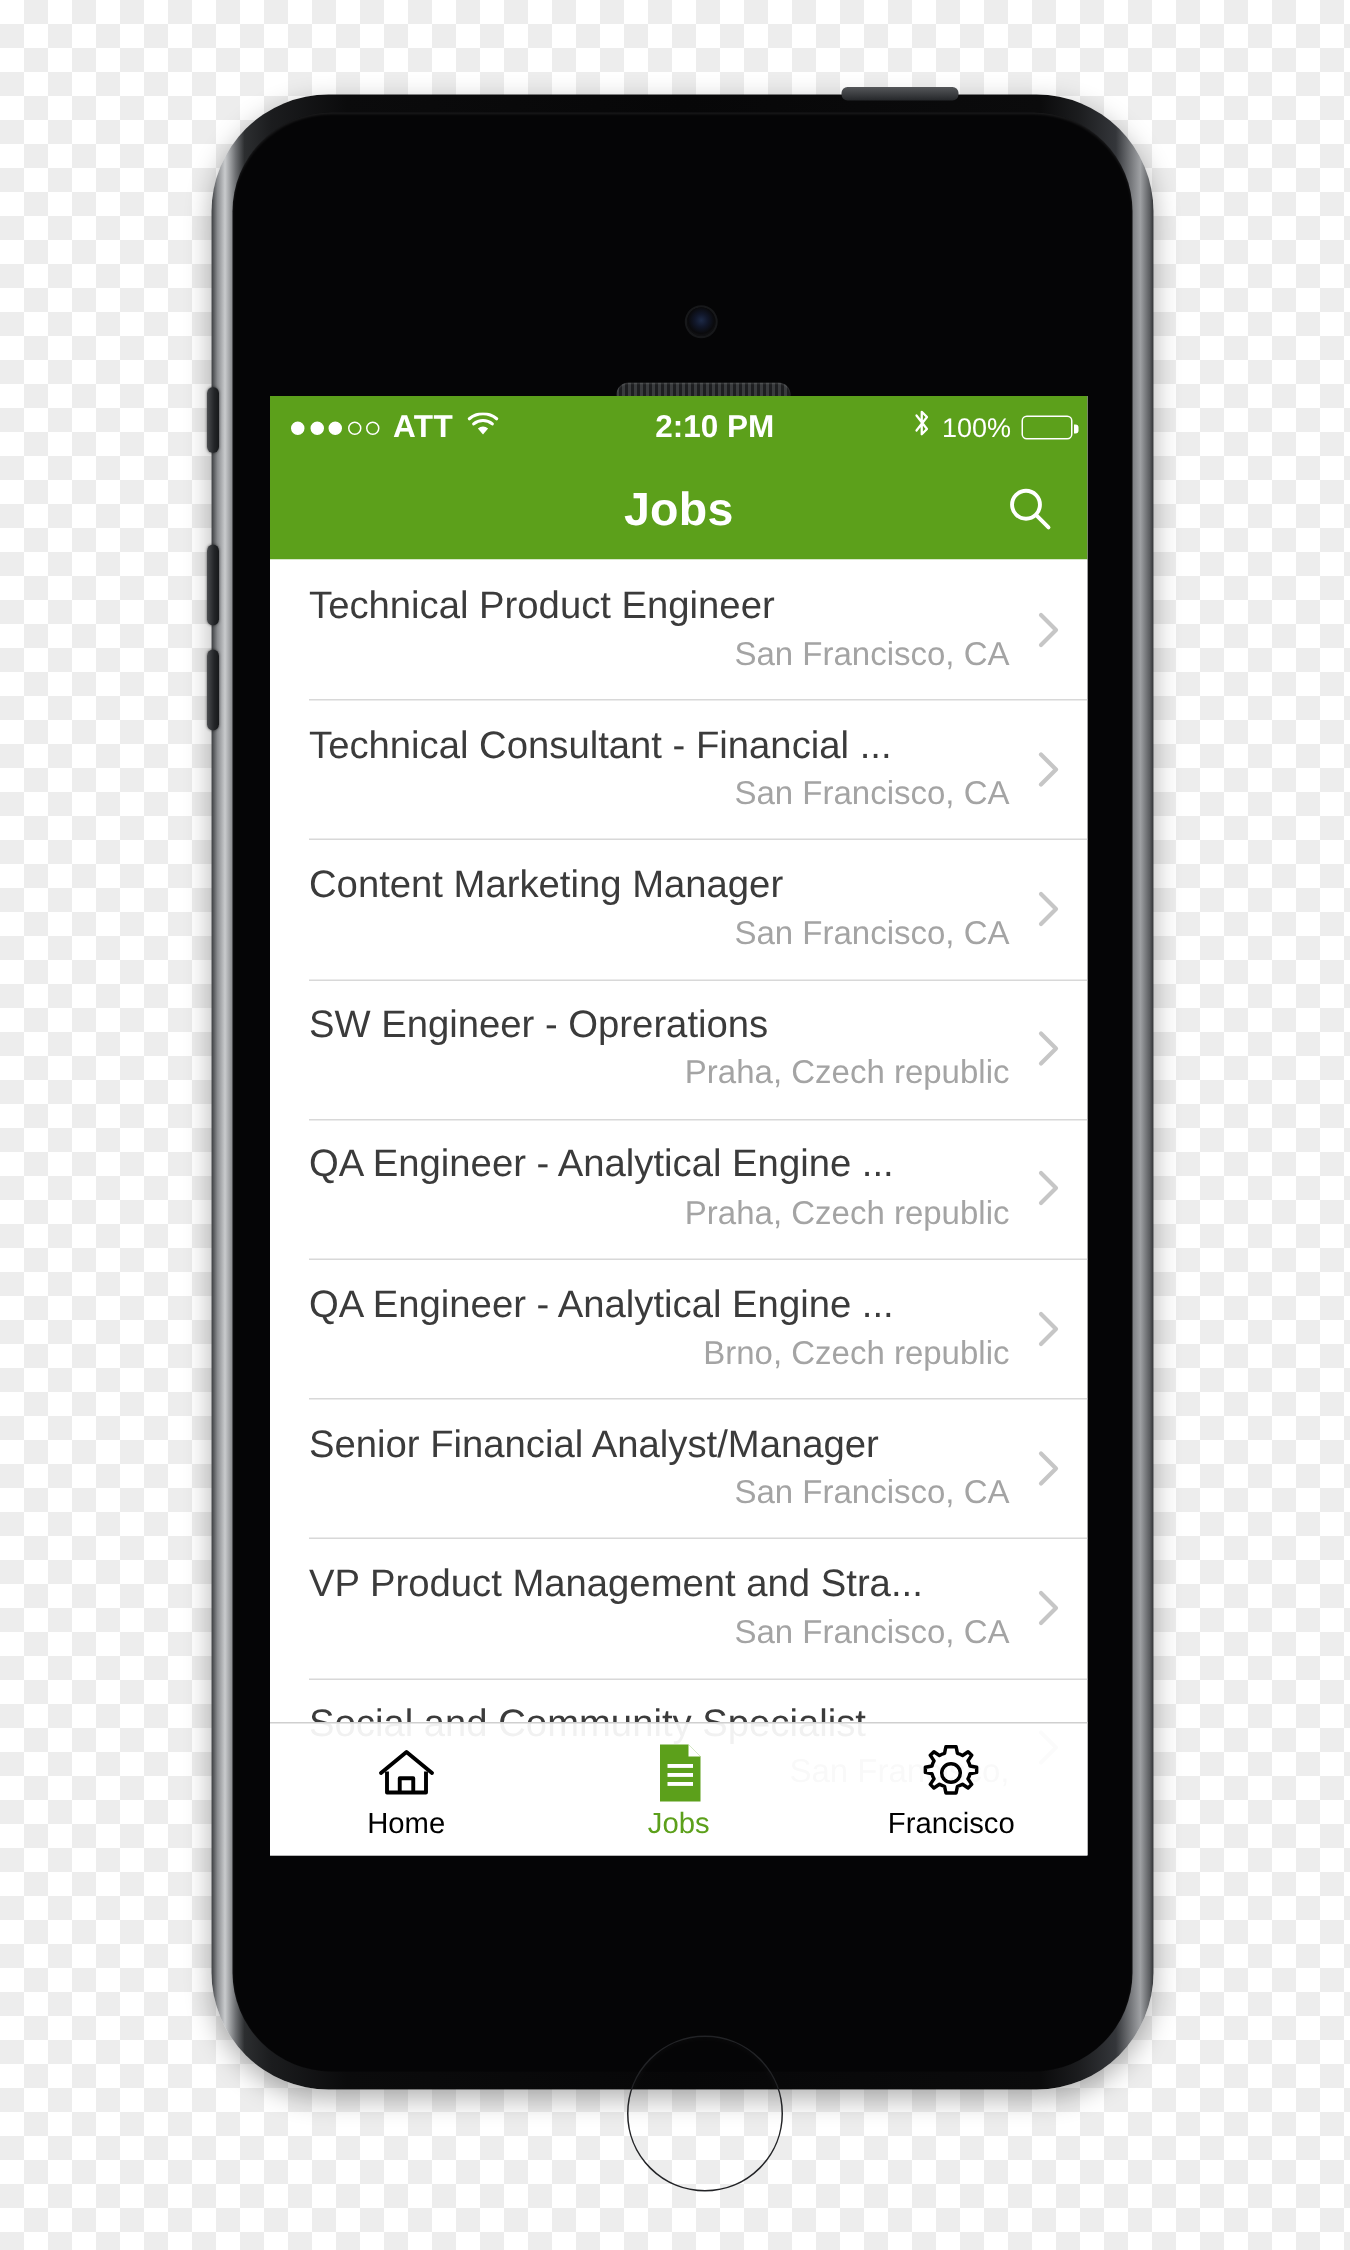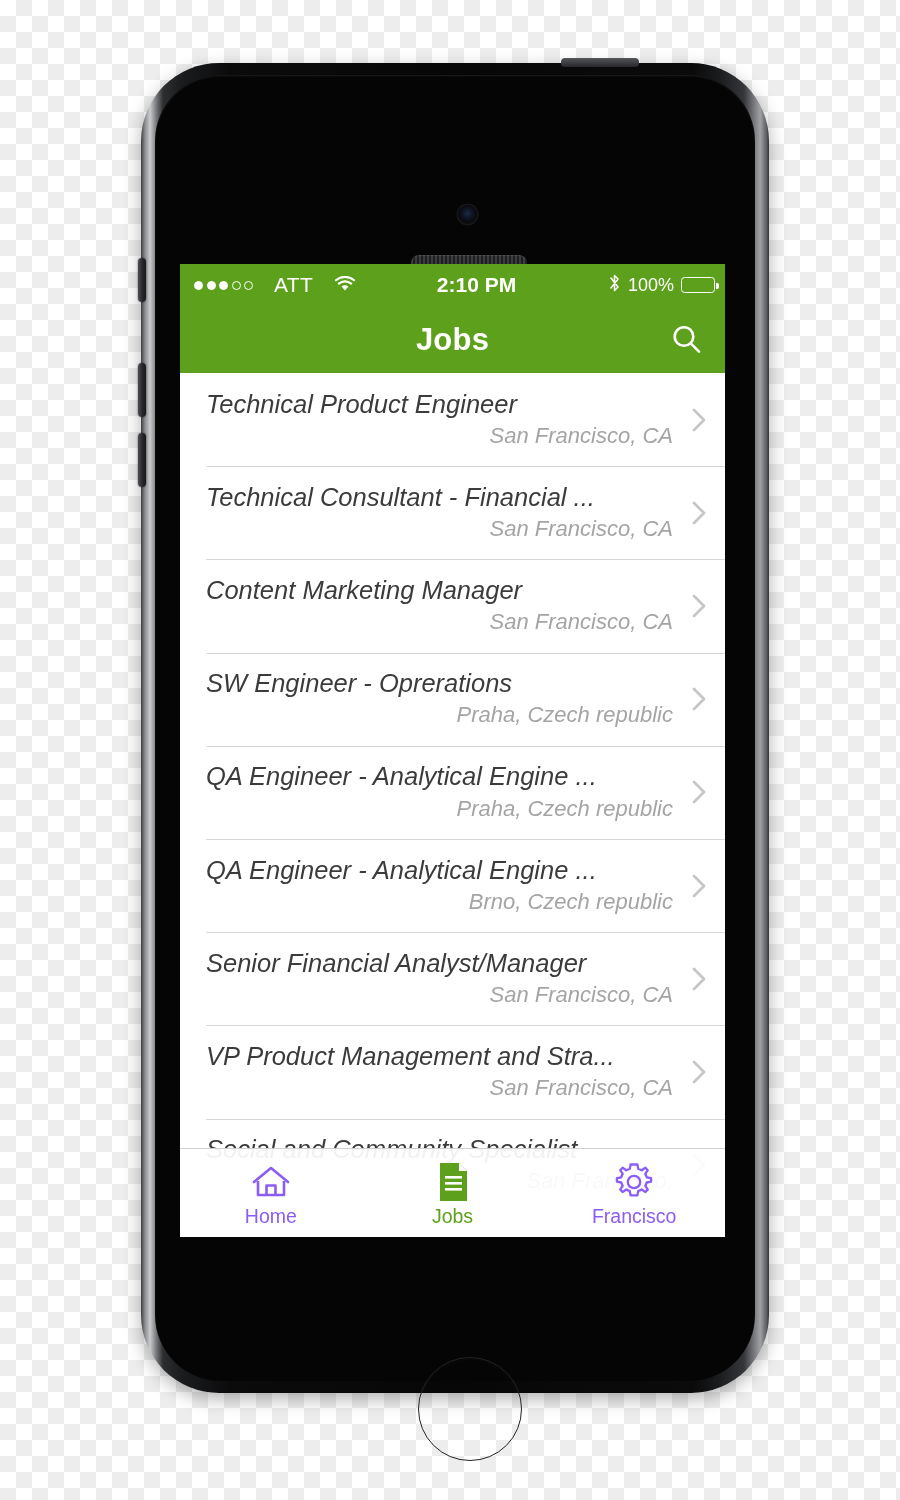--- a/index.html
+++ b/index.html
@@ -111,21 +111,22 @@
     color: #ffffff;
     font-size: 21px;
     display: flex;
     align-items: center;
   }
   #status-left {
     position: absolute;
     left: 14px;
     display: flex;
     align-items: center;
-    gap: 21px;
+    gap: 9px;
+    font-weight: bold;
   }
   .dots { display: flex; align-items: center; gap: 3.5px; }
   .dot {
     width: 9px; height: 9px; border-radius: 50%;
     border: 1.5px solid #ffffff;
     box-sizing: border-box;
   }
   .dot.filled { background: #ffffff; }
   #carrier { font-size: 21px; letter-spacing: 0.3px; }
   #status-center {
@@ -200,21 +201,20 @@
     overflow: hidden;
   }
   .job-row {
     position: relative;
     height: 93.2px;
     display: flex;
     align-items: center;
     padding: 0 0 0 26px;
     box-sizing: border-box;
     cursor: pointer;
-    font-style: italic;
   }
   .job-row + .job-row::before {
     content: "";
     position: absolute;
     left: 26px; right: 0; top: 0;
     height: 1px;
     background: #d8d8d8;
   }
   .job-text { flex: 1; min-width: 0; }
   .job-title {
@@ -253,21 +253,21 @@
     align-items: stretch;
   }
   .tab-item {
     flex: 1;
     display: flex;
     flex-direction: column;
     align-items: center;
     justify-content: center;
     gap: 3px;
     cursor: pointer;
-    color: #8b5cf6;
+    color: #000000;
   }
   .tab-item.active { color: #5CA01B; }
   .tab-icon {
     height: 44px;
     display: flex;
     align-items: center;
     justify-content: center;
   }
   .tab-label {
     font-size: 19.5px;

